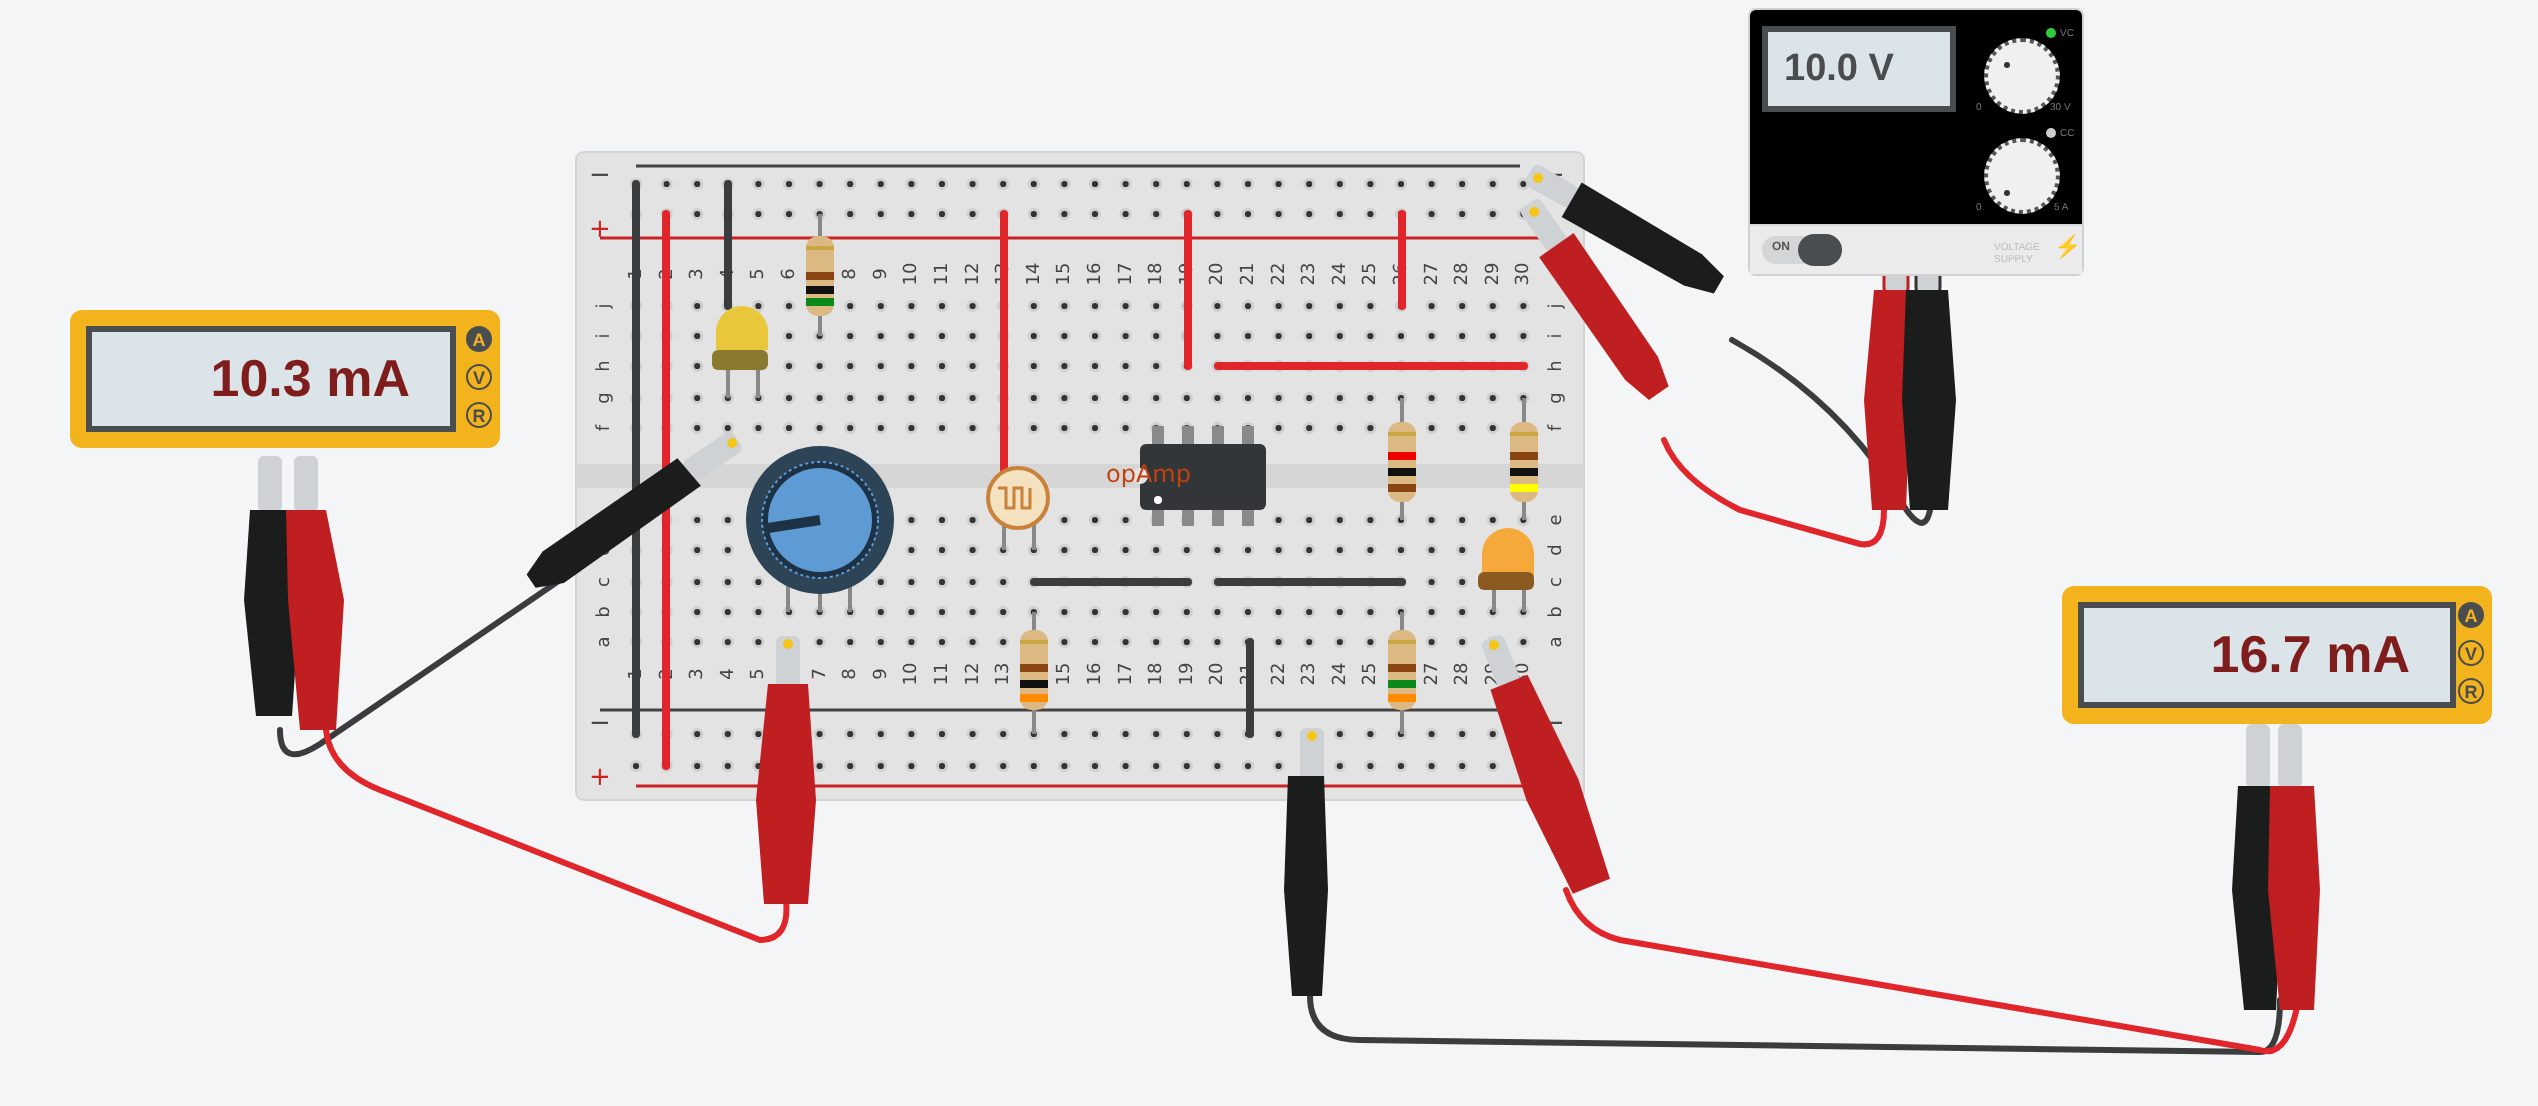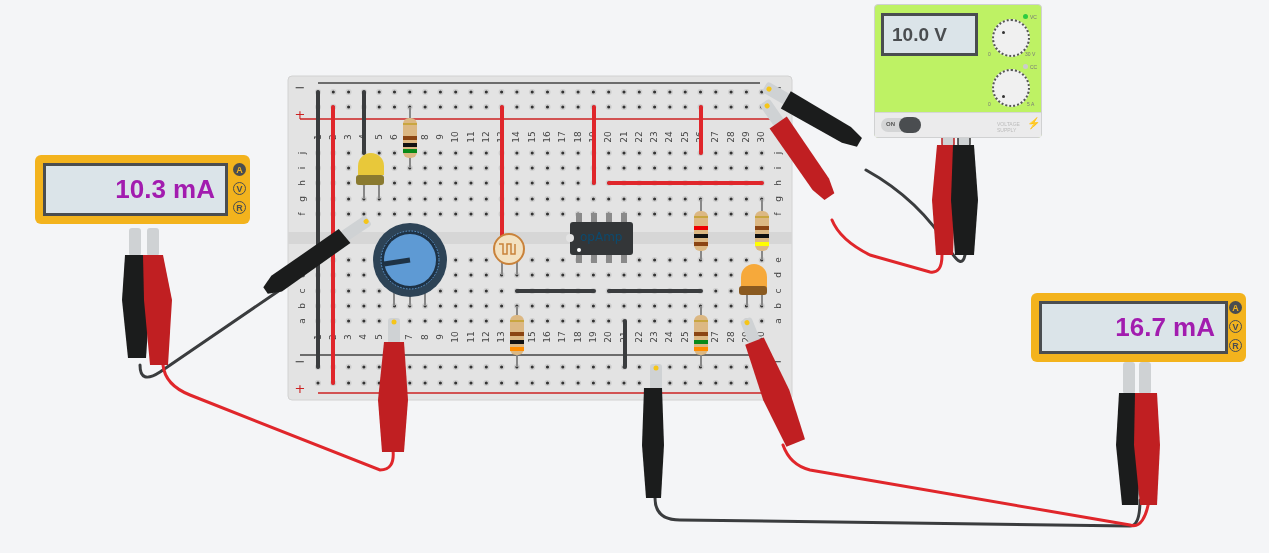--- a/index.html
+++ b/index.html
@@ -1,23 +1,23 @@
 <!DOCTYPE html>
 <html><head>
 <meta charset="utf-8">
 <style>
   html, body { margin:0; padding:0; }
   body { width:1269px; height:553px; background:#f4f5f7; position:relative; overflow:hidden; font-family:"Liberation Sans", sans-serif; }
   #stage { position:absolute; left:0; top:0; width:1269px; height:553px; }
   .meter { position:absolute; background:#f3b31d; border-radius:6px; }
-  .meter .screen { position:absolute; background:#dbe4e9; border:3px solid #4a4d50; box-sizing:border-box; display:flex; align-items:center; justify-content:flex-end; padding-right:10px; font-weight:bold; color:#a21caf; font-size:26px; }
+  .meter .screen { position:absolute; background:#dbe4e9; border:3px solid #4a4d50; box-sizing:border-box; display:flex; align-items:center; justify-content:flex-end; padding-right:20px; font-weight:bold; color:#7f1d1d; font-size:26px; }
   .meter .mode { position:absolute; width:13px; height:13px; border-radius:50%; box-sizing:border-box; font-size:9px; display:flex; align-items:center; justify-content:center; font-weight:bold; }
   .mode.active { background:#4a4d50; color:#f3b31d; }
   .mode.inactive { border:1.5px solid #4a4d50; color:#4a4d50; }
-  .psu { position:absolute; left:874px; top:4px; width:168px; height:134px; background:#bef264; border-radius:4px; border:1px solid #d0d1d2; box-sizing:border-box; }
+  .psu { position:absolute; left:874px; top:4px; width:168px; height:134px; background:#000000; border-radius:4px; border:1px solid #d0d1d2; box-sizing:border-box; }
   .psu .disp { position:absolute; left:6px; width:97px; height:43px; background:#dbe4e9; border:3px solid #4a4d50; box-sizing:border-box; font-weight:bold; color:#4a4d50; font-size:19px; display:flex; align-items:center; padding-left:8px; }
   .psu .footer { position:absolute; left:0; right:0; bottom:0; height:24px; background:#ebebec; border-top:1px solid #d5d6d7; }
   .knob { position:absolute; width:38px; height:38px; border-radius:50%; background:#f0f0f0; border:2px dotted #555; box-sizing:border-box; }
   .tiny { position:absolute; font-size:5px; color:#777; }
 </style>
 </head>
 <body>
 
 <div id="stage">
   <svg id="bb" width="1269" height="553" style="position:absolute;left:0;top:0">
@@ -708,21 +708,21 @@
     <g>
       <rect x="1123" y="362" width="12" height="32" rx="3" fill="#cfd2d4"></rect>
       <path d="M1119,393 L1139,393 L1141,445 L1138,505 L1122,505 L1116,445 Z" fill="#1b1c1c"></path>
     </g>
     <g>
       <rect x="1139" y="362" width="12" height="32" rx="3" fill="#cfd2d4"></rect>
       <path d="M1135,393 L1157,393 L1160,445 L1157,505 L1140,505 L1134,445 Z" fill="#c01f22"></path>
     </g>
   </svg>
 
-  <div style="position:absolute;left:580px;top:230px;color:#0c4a6e;font-size:12px;font-family:'DejaVu Sans',sans-serif;">opAmp</div>
+  <div style="position:absolute;left:553px;top:230px;color:#c2410c;font-size:12px;font-family:'DejaVu Sans',sans-serif;">opAmp</div>
 
   <div class="meter" style="left:35px;top:155px;width:215px;height:69px;">
     <div class="screen" style="left:8px;top:8px;width:185px;height:53px;">10.3 mA</div>
     <div class="mode active" style="left:198px;top:8px;">A</div>
     <div class="mode inactive" style="left:198px;top:27px;">V</div>
     <div class="mode inactive" style="left:198px;top:46px;">R</div>
   </div>
 
   <div class="meter" style="left:1031px;top:293px;width:215px;height:69px;">
     <div class="screen" style="left:8px;top:8px;width:189px;height:53px;">16.7 mA</div>

